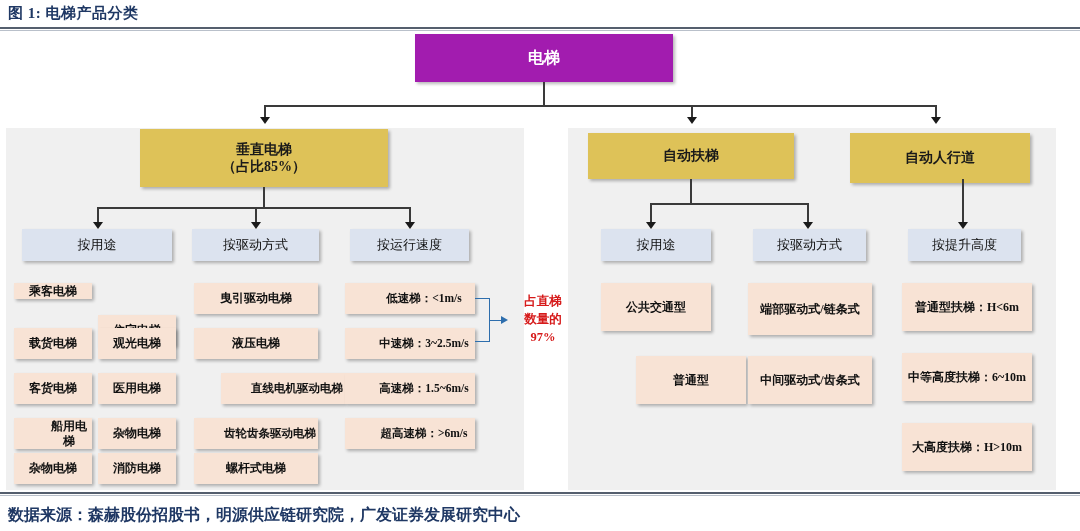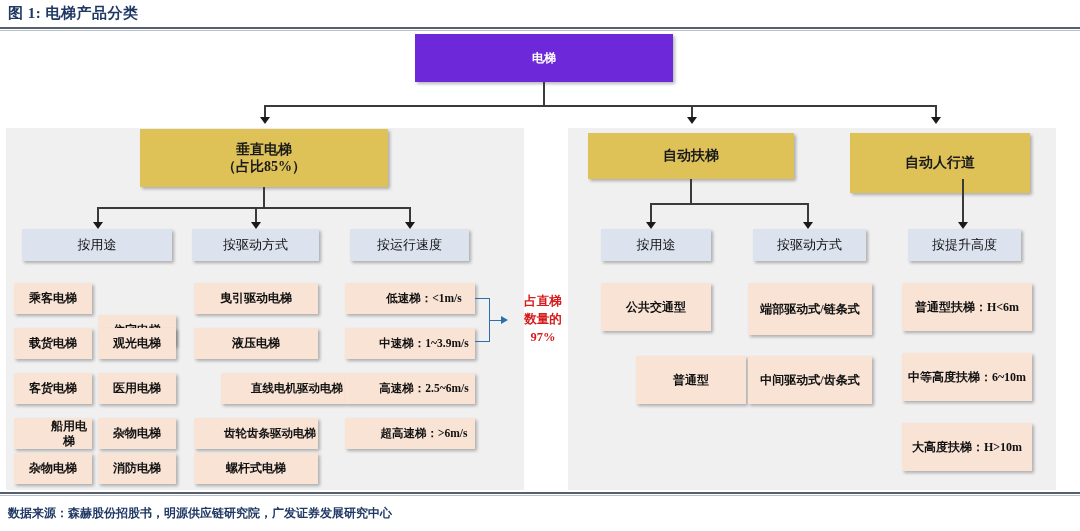--- a/index.html
+++ b/index.html
@@ -12,37 +12,37 @@
     position:absolute;left:8px;top:4px;
     font-size:15px;font-weight:bold;color:#1F3864;letter-spacing:.5px;
     font-family:"Liberation Serif","DejaVu Serif",serif;
   }
   #title-rule{position:absolute;left:0;top:27px;width:1080px;height:2px;background:#555F6E;}
   #title-rule2{position:absolute;left:0;top:30px;width:1080px;height:1px;background:#b9c0ca;}
   
   #foot-rule{position:absolute;left:0;top:492px;width:1080px;height:2px;background:#555F6E;}
   #foot-rule2{position:absolute;left:0;top:495px;width:1080px;height:1px;background:#b9c0ca;}
   #source{
-    position:absolute;left:8px;top:505px;font-size:12px;color:#1F3864;
+    position:absolute;left:8px;top:505px;font-size:16px;color:#1F3864;
     font-weight:bold;font-family:"Liberation Serif","DejaVu Serif",serif;white-space:nowrap;
   }
   
   .panel{position:absolute;background:#F0F0F0;}
   #panel-left{left:6px;top:128px;width:518px;height:362px;}
   #panel-right{left:568px;top:128px;width:488px;height:362px;}
 
   
   .box{
     position:absolute;display:flex;align-items:center;justify-content:center;
     text-align:center;box-sizing:border-box;
     box-shadow:2px 2px 3px rgba(0,0,0,.28);
     font-family:"Liberation Serif","DejaVu Serif",serif;
     line-height:1.25;
   }
-  .root{background:#6d28d9;color:#ffffff;font-weight:bold;font-size:12px;}
+  .root{background:#a21caf;color:#ffffff;font-weight:bold;font-size:16px;}
   .lvl2{background:#DEC258;color:#1a1a1a;font-weight:bold;font-size:14px;}
   .lvl3{background:#DCE3EF;color:#101010;font-weight:normal;font-size:13px;}
   .leaf{background:#F8E3D5;color:#111111;font-weight:bold;font-size:12px;}
   .leaf.small{font-size:11.5px;padding-left:28px;}
 
   
   .ln{position:absolute;background:#3a3a3a;}
   .v{width:1.6px;}
   .h{height:1.6px;}
   .arrow{
@@ -84,21 +84,21 @@
 <div class="ln v" style="left:691px;top:105px;height:14px;"></div>
 <div class="arrow" style="left:687px;top:117px;"></div>
 <div class="ln v" style="left:935px;top:105px;height:14px;"></div>
 <div class="arrow" style="left:931px;top:117px;"></div>
 
 <div class="box lvl2" style="left:140px;top:129px;width:248px;height:58px;flex-direction:column;">
   <span>垂直电梯</span>
   <span>（占比85%）</span>
 </div>
 <div class="box lvl2" style="left:588px;top:133px;width:206px;height:46px;">自动扶梯</div>
-<div class="box lvl2" style="left:850px;top:133px;width:180px;height:60px;">自动人行道</div>
+<div class="box lvl2" style="left:850px;top:133px;width:180px;height:50px;">自动人行道</div>
 
 <div class="ln v" style="left:263px;top:187px;height:21px;"></div>
 <div class="ln h" style="left:97px;top:207px;width:312px;"></div>
 <div class="ln v" style="left:97px;top:207px;height:17px;"></div>
 <div class="arrow" style="left:93px;top:222px;"></div>
 <div class="ln v" style="left:255px;top:207px;height:17px;"></div>
 <div class="arrow" style="left:251px;top:222px;"></div>
 <div class="ln v" style="left:409px;top:207px;height:17px;"></div>
 <div class="arrow" style="left:405px;top:222px;"></div>
 
@@ -113,40 +113,40 @@
 <div class="arrow" style="left:958px;top:222px;"></div>
 
 <div class="box lvl3" style="left:22px;top:229px;width:150px;height:32px;">按用途</div>
 <div class="box lvl3" style="left:192px;top:229px;width:127px;height:32px;">按驱动方式</div>
 <div class="box lvl3" style="left:350px;top:229px;width:119px;height:32px;">按运行速度</div>
 
 <div class="box lvl3" style="left:601px;top:229px;width:110px;height:32px;">按用途</div>
 <div class="box lvl3" style="left:753px;top:229px;width:113px;height:32px;">按驱动方式</div>
 <div class="box lvl3" style="left:908px;top:229px;width:113px;height:32px;">按提升高度</div>
 
-<div class="box leaf" style="left:14px;top:283px;width:78px;height:31px;">乘客电梯</div>
+<div class="box leaf" style="left:14px;top:283px;width:78px;height:16px;">乘客电梯</div>
 <div class="box leaf" style="left:98px;top:283px;width:78px;height:31px;margin-top:32px;">住宅电梯</div>
 <div class="box leaf" style="left:14px;top:328px;width:78px;height:31px;">载货电梯</div>
 <div class="box leaf" style="left:98px;top:328px;width:78px;height:31px;">观光电梯</div>
 <div class="box leaf" style="left:14px;top:373px;width:78px;height:31px;">客货电梯</div>
 <div class="box leaf" style="left:98px;top:373px;width:78px;height:31px;">医用电梯</div>
 <div class="box leaf" style="left:14px;top:418px;width:78px;height:31px;padding-left:32px;">船用电梯</div>
 <div class="box leaf" style="left:98px;top:418px;width:78px;height:31px;">杂物电梯</div>
 <div class="box leaf" style="left:14px;top:453px;width:78px;height:31px;">杂物电梯</div>
 <div class="box leaf" style="left:98px;top:453px;width:78px;height:31px;">消防电梯</div>
 
 <div class="box leaf" style="left:194px;top:283px;width:124px;height:31px;">曳引驱动电梯</div>
 <div class="box leaf" style="left:194px;top:328px;width:124px;height:31px;">液压电梯</div>
 <div class="box leaf small" style="left:194px;top:373px;width:124px;height:31px;margin-left:27px;">直线电机驱动电梯</div>
 <div class="box leaf small" style="left:194px;top:418px;width:124px;height:31px;">齿轮齿条驱动电梯</div>
 <div class="box leaf" style="left:194px;top:453px;width:124px;height:31px;">螺杆式电梯</div>
 
 <div class="box leaf small" style="left:345px;top:283px;width:130px;height:31px;">低速梯：&lt;1m/s</div>
-<div class="box leaf small" style="left:345px;top:328px;width:130px;height:31px;">中速梯：1~3.9m/s</div>
-<div class="box leaf small" style="left:345px;top:373px;width:130px;height:31px;">高速梯：2.5~6m/s</div>
+<div class="box leaf small" style="left:345px;top:328px;width:130px;height:31px;">中速梯：3~2.5m/s</div>
+<div class="box leaf small" style="left:345px;top:373px;width:130px;height:31px;">高速梯：1.5~6m/s</div>
 <div class="box leaf small" style="left:345px;top:418px;width:130px;height:31px;">超高速梯：&gt;6m/s</div>
 
 <div class="bl v" style="left:489px;top:298px;height:44px;"></div>
 <div class="bl h" style="left:475px;top:298px;width:15px;"></div>
 <div class="bl h" style="left:475px;top:341px;width:15px;"></div>
 <div class="bl h" style="left:489px;top:320px;width:13px;"></div>
 <div id="brk-arrow" style="left:501px;top:316px;"></div>
 
 <div id="note-red">
   <div>占直梯</div>

